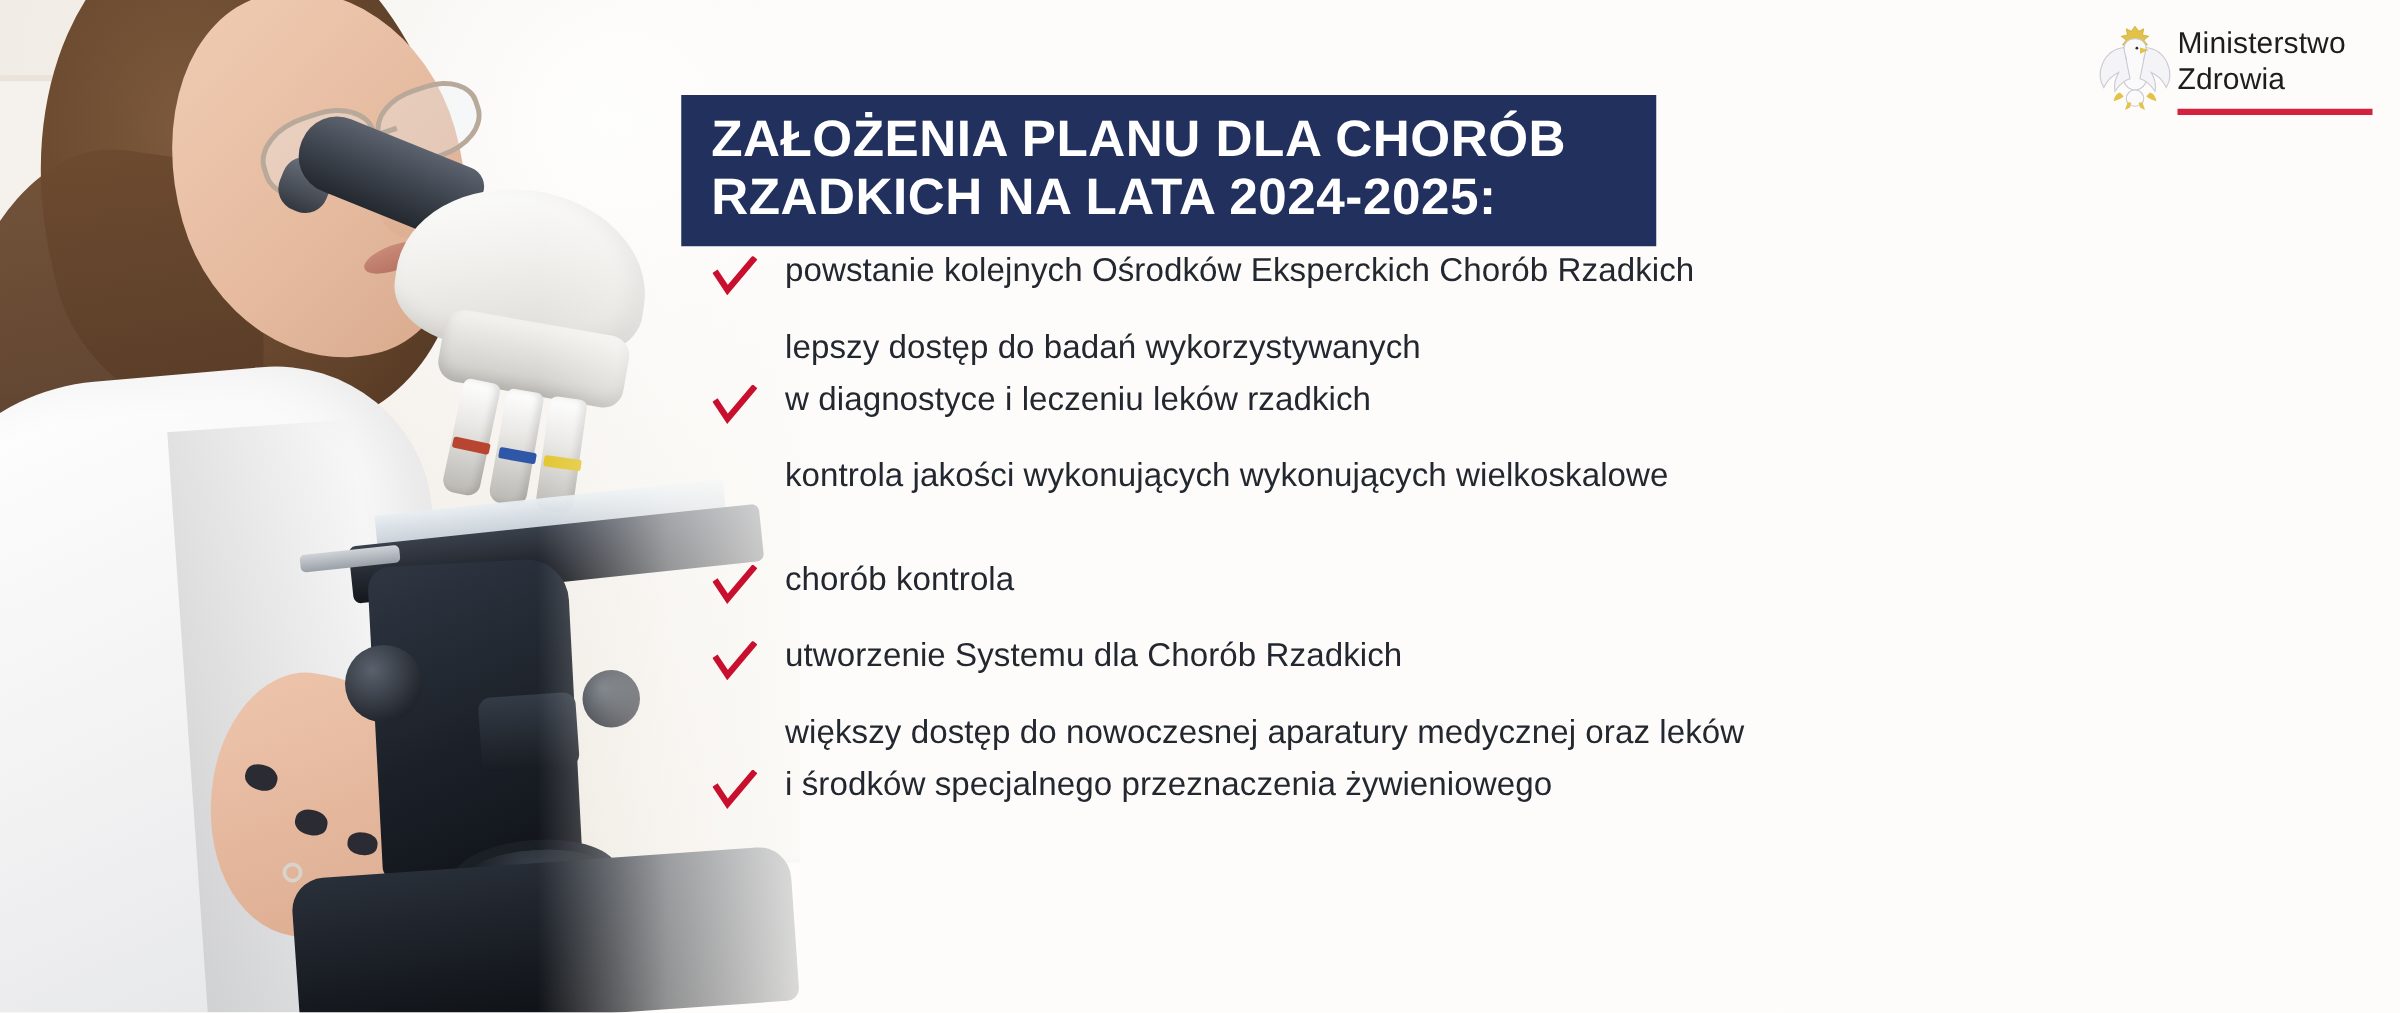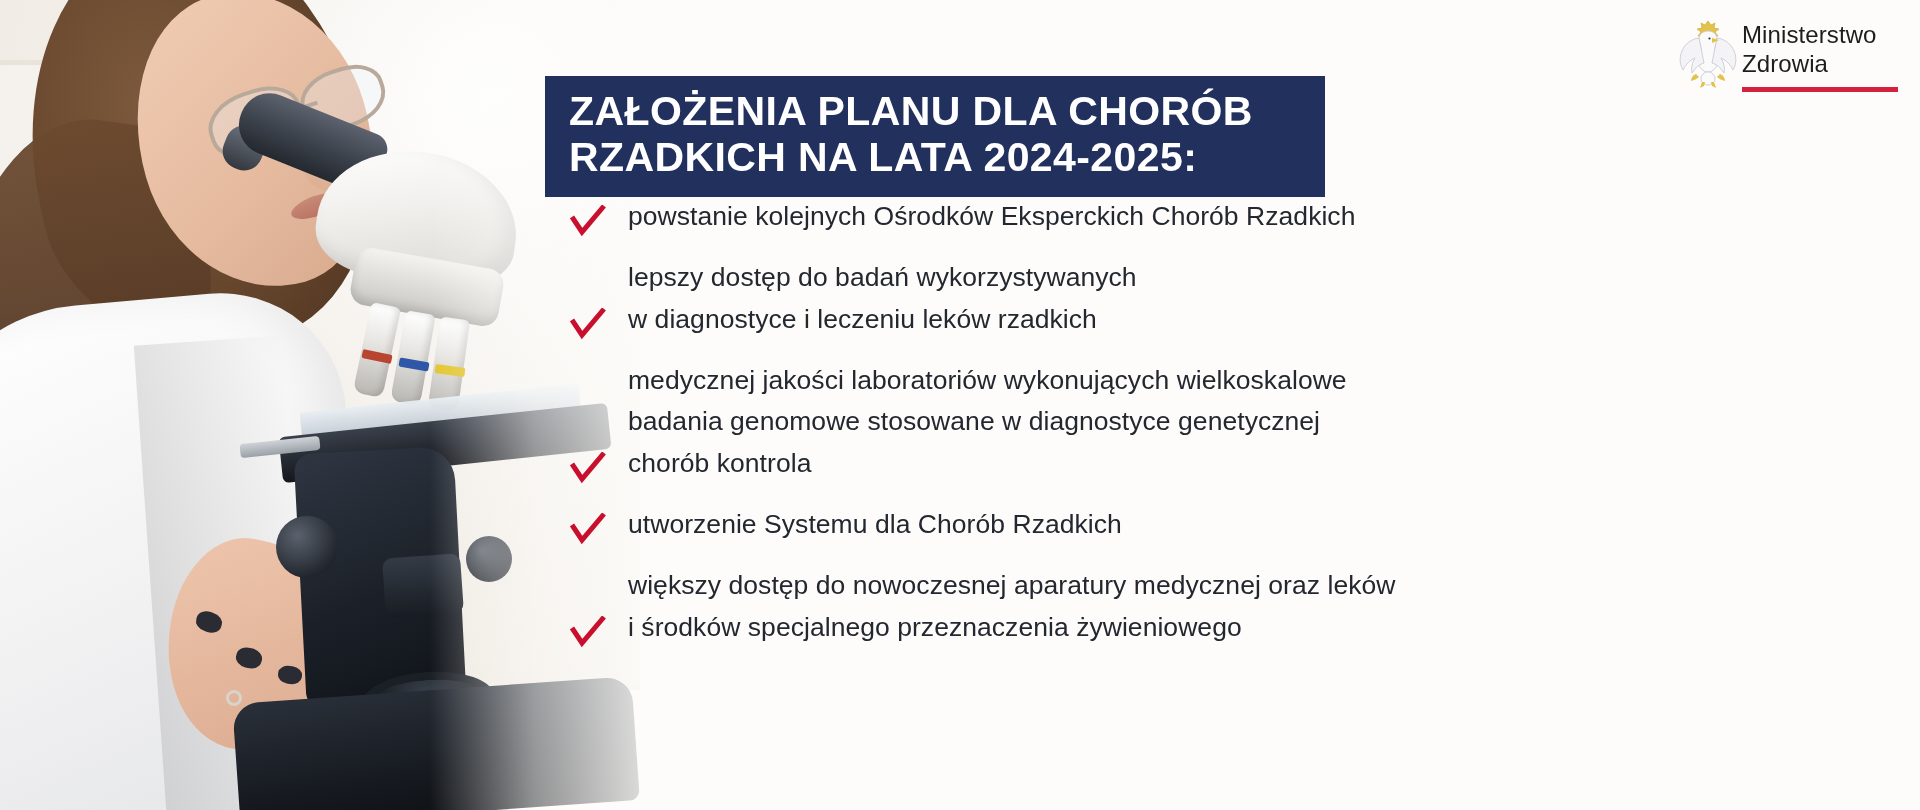--- a/index.html
+++ b/index.html
@@ -404,22 +404,22 @@
       </span>
     </div>
 
     <div class="bullet">
       <span class="check">
         <svg viewBox="0 0 36 32" width="36" height="32" aria-hidden="true">
           <path d="M2 12 L12 27 L34 1" fill="none" stroke="#c8102e" stroke-width="5" stroke-linecap="butt" stroke-linejoin="miter"></path>
         </svg>
       </span>
       <span class="btext">
-        <span>medycznej jakości laboratoriów wykonujących wielkoskalowe</span><br>
-        <span>badania genomowe stosowane w diagnostyce genetycznej</span><br>
+        <span>kontrola jakości wykonujących wykonujących wielkoskalowe</span><br>
+        <br>
         <span>chorób kontrola</span>
       </span>
     </div>
 
     <div class="bullet">
       <span class="check">
         <svg viewBox="0 0 36 32" width="36" height="32" aria-hidden="true">
           <path d="M2 12 L12 27 L34 1" fill="none" stroke="#c8102e" stroke-width="5" stroke-linecap="butt" stroke-linejoin="miter"></path>
         </svg>
       </span>

